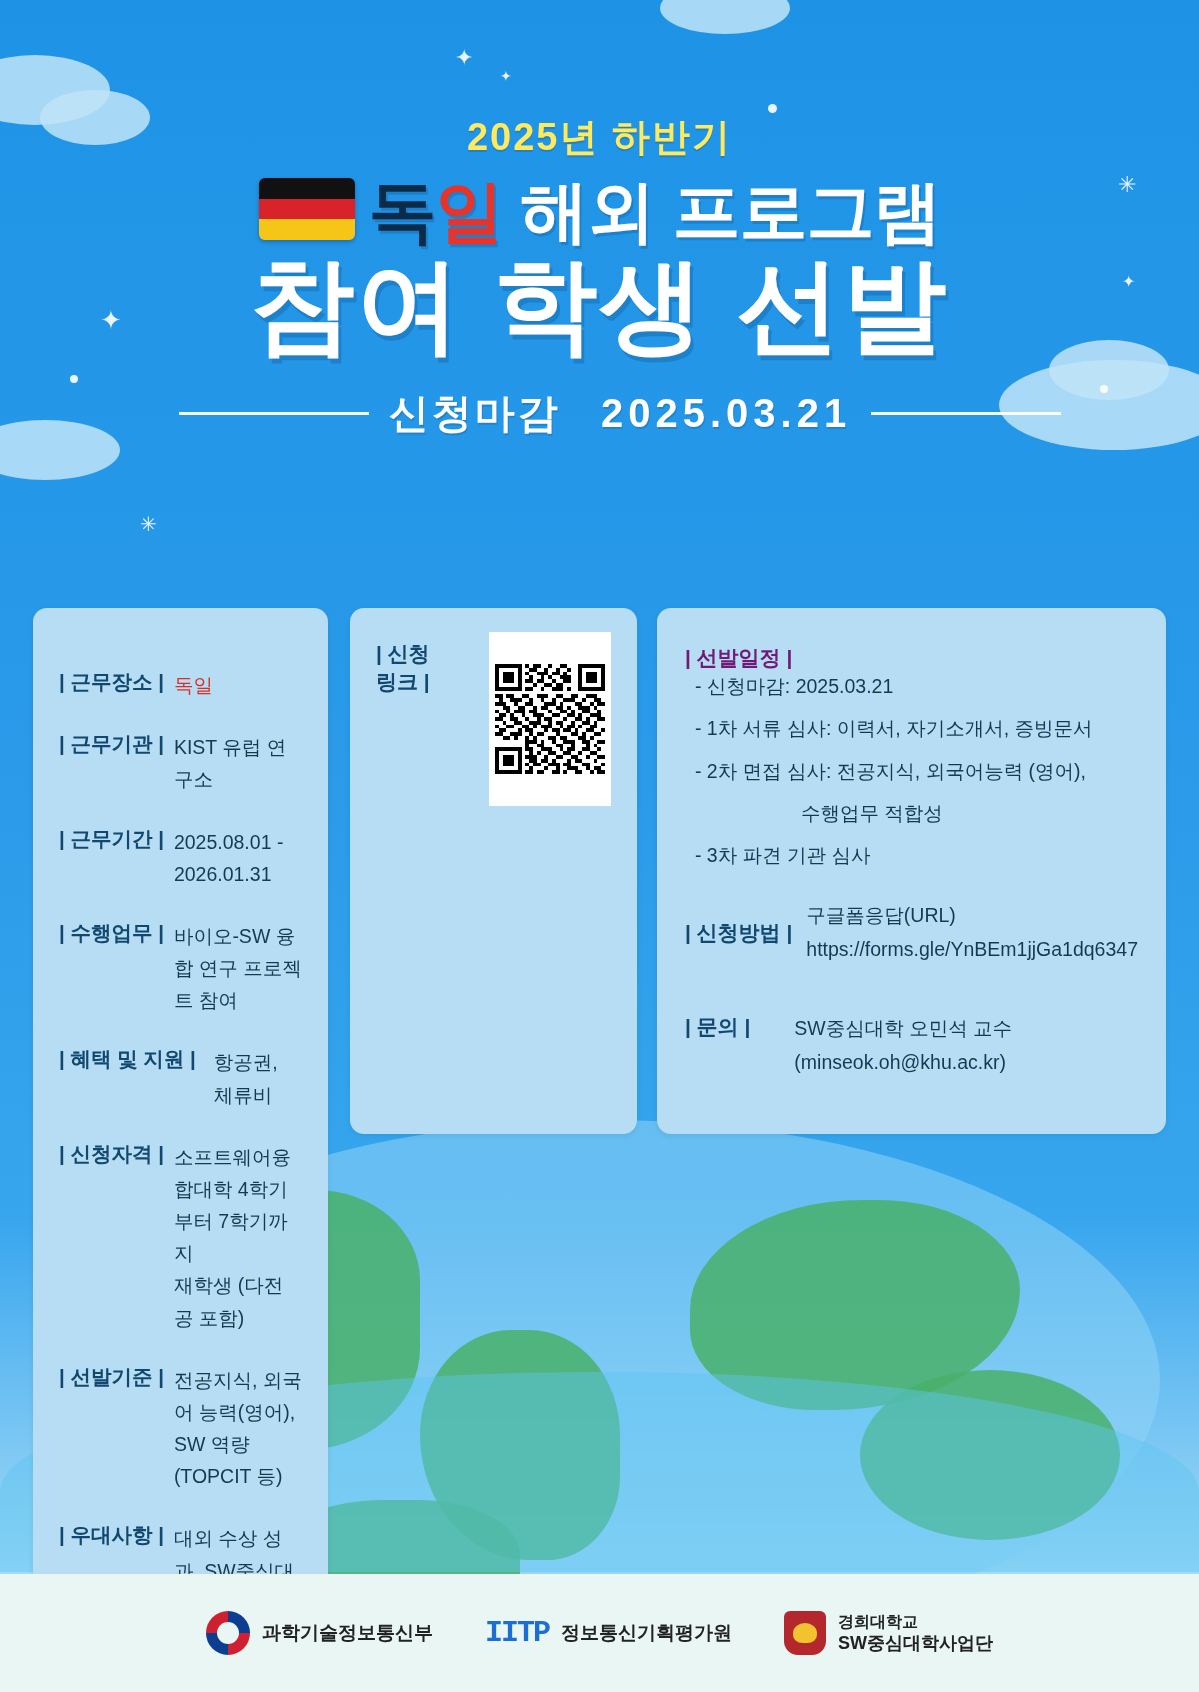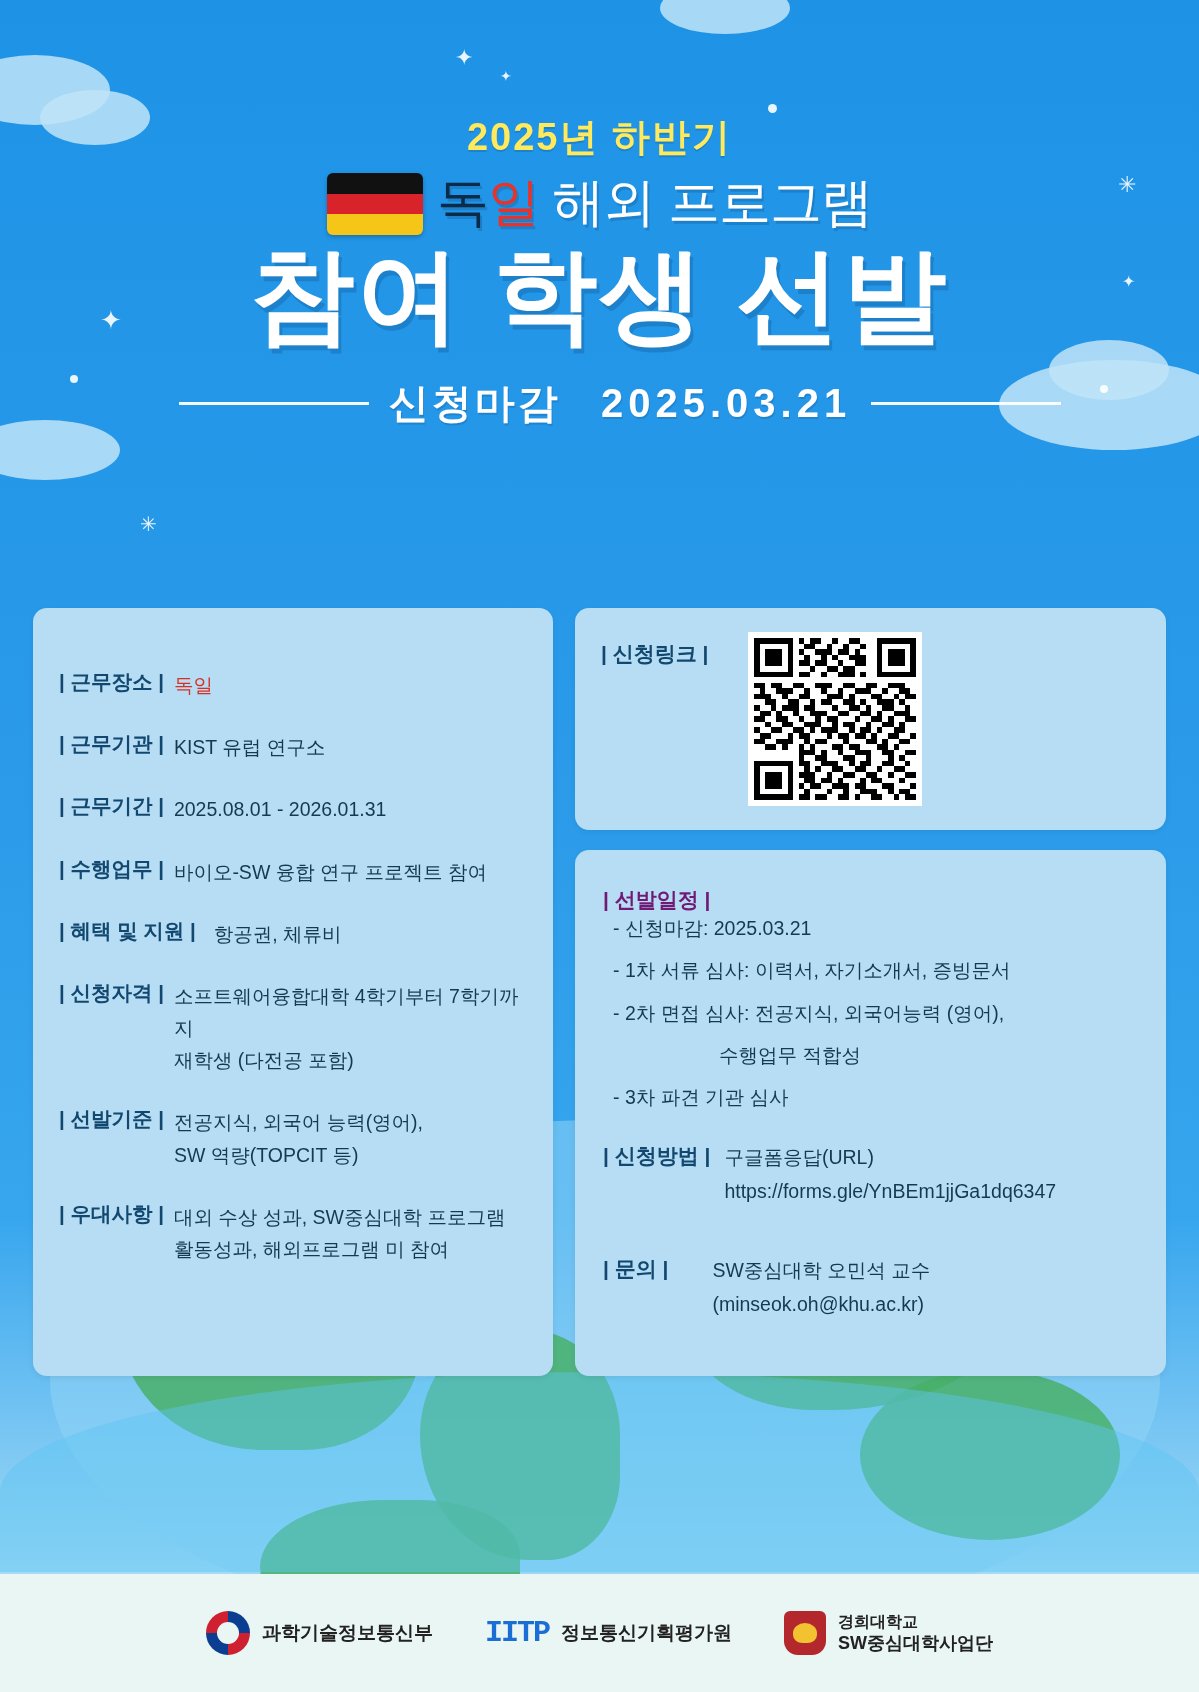--- a/index.html
+++ b/index.html
@@ -50,23 +50,24 @@
   }
   .flag{
     width:96px;height:62px;border-radius:6px;overflow:hidden;
     box-shadow:0 2px 4px rgba(0,0,0,.25);flex:none;margin-right:4px;margin-top:4px;
   }
   .flag div{height:33.33%;}
   .flag .b{background:#111;}
   .flag .r{background:#d8232a;}
   .flag .y{background:#f5c518;}
   .t1{
-    font-size:52px;font-weight:normal;color:#ffffff;line-height:1;
+    font-size:68px;font-weight:bold;color:#ffffff;line-height:1;
     text-shadow:2px 3px 0 rgba(20,90,150,.35);
     letter-spacing:-1px;
+    margin-top:8px;
   }
   .t1 .dk{color:#0b2b4a;}
   .t1 .il{color:#e8332a;}
   .t2{
     margin-top:6px;font-size:104px;font-weight:bold;color:#fff;line-height:1.05;
     letter-spacing:2px;
     text-shadow:3px 5px 0 rgba(20,90,150,.35);
   }
   .deadline-row{
     margin-top:26px;display:flex;align-items:center;justify-content:center;gap:20px;margin-left:41px;
@@ -78,41 +79,41 @@
   }
   .deadline .dt{margin-left:26px;letter-spacing:5px;}
 
   
   .cards{position:absolute;left:33px;right:33px;top:608px;z-index:6;display:flex;gap:22px;align-items:flex-start;}
   .card{
     background:#b7ddf4;border-radius:14px;
     box-shadow:0 2px 6px rgba(0,0,0,.07);
   }
   .card-left{width:520px;min-height:768px;padding:60px 26px 30px 26px;box-sizing:border-box;}
-  .col-right{width:100%;display:flex;flex-direction:column;gap:20px;flex:1;}
+  .col-right{width:100%;display:flex;gap:20px;flex:1;}
   .card-qr{padding:24px 26px;box-sizing:border-box;display:flex;align-items:flex-start;gap:24px;min-height:222px;}
   .card-sched{padding:36px 28px 34px 28px;box-sizing:border-box;min-height:526px;}
 
   .lbl{
     font-weight:bold;color:#12486f;font-size:20.5px;white-space:nowrap;
   }
   .val{color:#143a52;font-size:19.5px;}
   .val.red{color:#d93025;}
   .row{display:flex;align-items:flex-start;gap:10px;margin-bottom:29px;}
   .row .val{padding-top:1px;line-height:1.65;}
   .sub{display:block;}
 
   .qr-label{font-weight:bold;color:#12486f;font-size:21px;padding-top:8px;}
   .qr-box{width:174px;height:174px;background:#fff;padding:6px;box-sizing:border-box;margin-left:16px;}
   .qr-box svg{display:block;width:100%;height:100%;}
 
   .sched-title{font-weight:bold;color:#701a75;font-size:21px;}
   .sched-item{color:#143a52;font-size:19.5px;margin:0 0 13px 10px;line-height:1.5;}
   .sched-item.indent{margin-left:116px;}
-  .apply-row{display:flex;gap:14px;margin-top:28px;align-items:flex-start;}
+  .apply-row{display:flex;gap:14px;margin-top:28px;align-items:center;}
   .apply-label{font-weight:bold;color:#12486f;font-size:21px;white-space:nowrap;padding-top:2px;}
   .apply-val{color:#143a52;font-size:19.5px;line-height:1.75;}
   .contact-row{display:flex;gap:14px;margin-top:44px;align-items:flex-start;}
   .contact-label{font-weight:bold;color:#12486f;font-size:21px;white-space:nowrap;padding-top:2px;}
   .contact-val{color:#143a52;font-size:19.5px;line-height:1.75;margin-left:30px;}
 
   
   .footer{
     position:absolute;left:0;right:0;bottom:0;height:118px;background:#e9f6f3;
     display:flex;align-items:center;justify-content:center;gap:52px;z-index:8;

